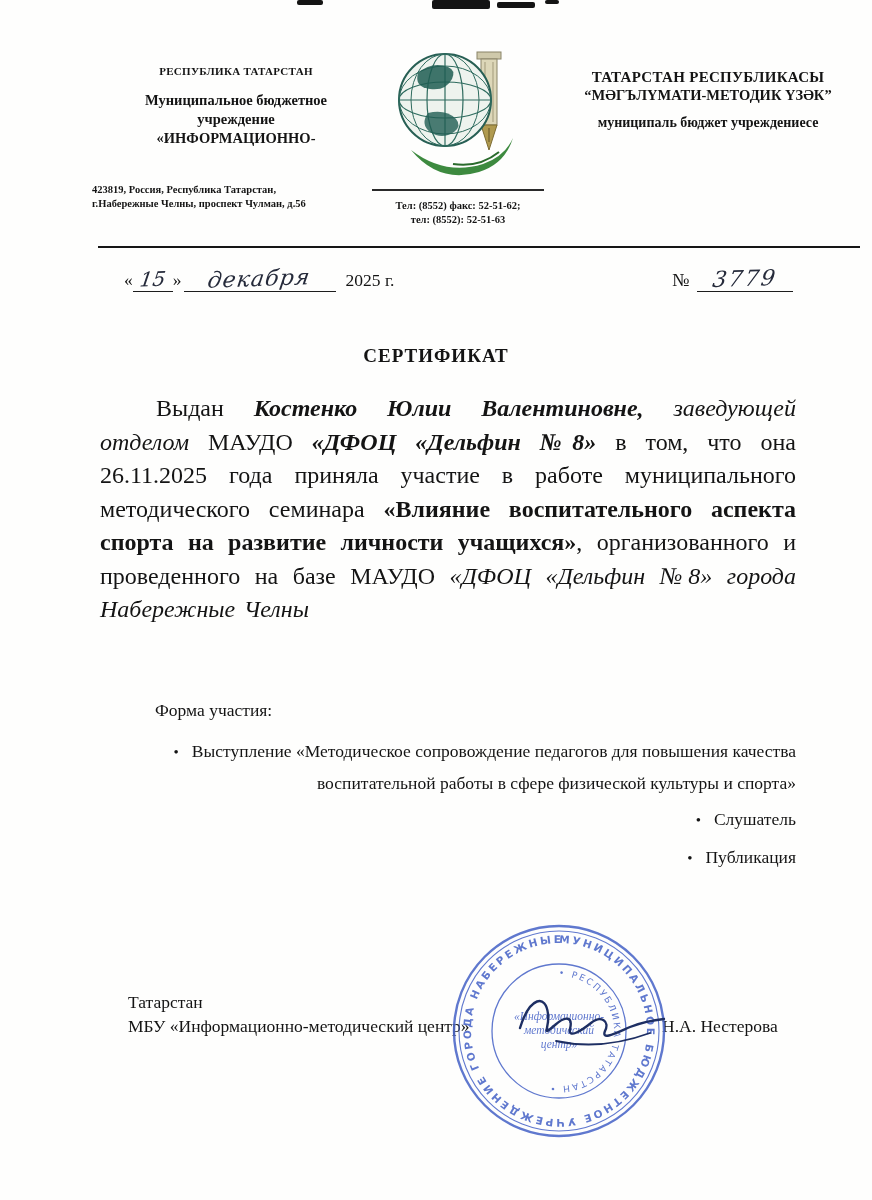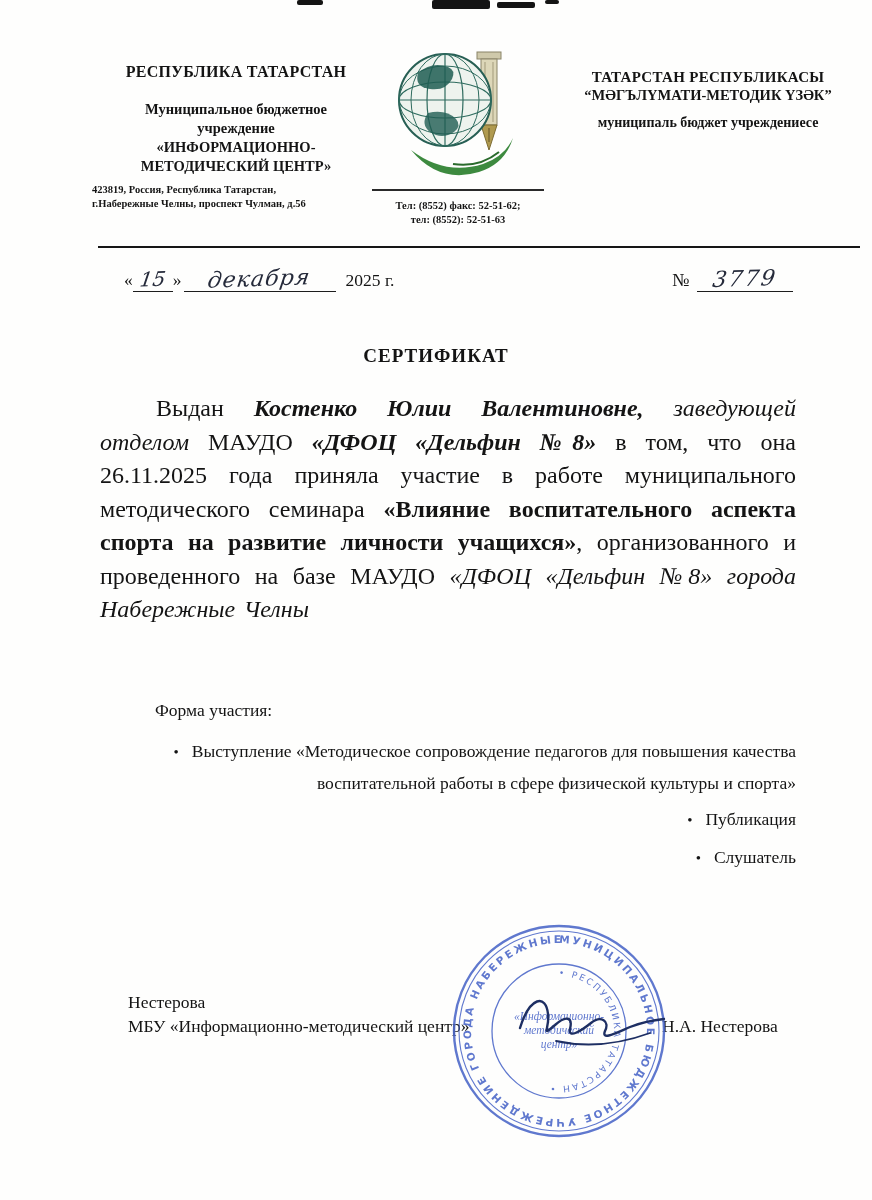--- a/index.html
+++ b/index.html
@@ -7,21 +7,21 @@
     position:relative;width:872px;height:1200px;margin:0 auto;
     background:#fefefd;overflow:hidden;outline:1px solid #e3e3e0;
     font-family:"Liberation Serif", serif;color:#141414;
   }
   .abs{position:absolute;}
   .artifact{position:absolute;background:#141414;border-radius:2px;}
 
   
   .hdr-block{position:absolute;text-align:center;font-weight:bold;}
   .hdr-left{left:100px;top:62px;width:272px;font-size:14.5px;line-height:19px;}
-  .hdr-left .l1{font-size:16px;margin-bottom:19px;letter-spacing:.3px;}
+  .hdr-left .l1{font-size:11px;margin-bottom:10px;letter-spacing:.3px;}
   .hdr-right{left:563px;top:68px;width:290px;font-size:14px;line-height:18px;}
   .hdr-right .l1{font-size:15px;letter-spacing:.3px;}
   .hdr-right .l2{font-size:14.5px;}
   .hdr-right .l3{margin-top:10px;}
   .addr{position:absolute;text-align:left;font-weight:bold;font-size:10.5px;line-height:14px;}
   .addr-left{left:92px;top:183px;width:286px;}
   .addr-right{left:575px;top:193px;width:286px;}
   .logo-box{left:393px;top:38px;width:130px;height:148px;}
   .logo-rule{left:372px;top:189px;width:172px;height:2px;background:#2a2a2a;}
   .phones{left:368px;top:199px;width:180px;text-align:center;font-weight:bold;font-size:10.5px;line-height:14px;}
@@ -74,21 +74,20 @@
   <div class="artifact" style="left:297px;top:0;width:26px;height:5px;"></div>
   <div class="artifact" style="left:432px;top:0;width:58px;height:9px;"></div>
   <div class="artifact" style="left:497px;top:2px;width:38px;height:6px;"></div>
   <div class="artifact" style="left:545px;top:0;width:14px;height:4px;"></div>
 
   <div class="hdr-block hdr-left">
     <div class="l1">РЕСПУБЛИКА ТАТАРСТАН</div>
     <div>Муниципальное бюджетное</div>
     <div>учреждение</div>
     <div>«ИНФОРМАЦИОННО-</div>
-    <div>МЕТОДИЧЕСКИЙ ЦЕНТР»</div>
   </div>
   <div class="addr addr-left">
     <div>423819,  Россия, Республика Татарстан,</div>
     <div>г.Набережные Челны, проспект Чулман,  д.56</div>
   </div>
 
   <div class="abs logo-box">
     <svg viewBox="0 0 130 148" width="130" height="148">
 
       <rect x="84" y="14" width="24" height="7" fill="#cfc9ab" stroke="#8a8468" stroke-width="1"></rect>
@@ -133,26 +132,26 @@
     <span>№</span><span class="slot num-slot"><span class="hand hand-num">3779</span></span>
   </div>
 
   <div class="abs title">СЕРТИФИКАТ</div>
 
   <p class="abs body-par"><span>Выдан </span><b><i>Костенко Юлии Валентиновне,</i></b><i> заведующей отделом </i><span>МАУДО </span><b><i>«ДФОЦ «Дельфин №8»</i></b><span> в том, что она 26.11.2025 года приняла участие в работе муниципального методического семинара </span><b>«Влияние воспитательного аспекта спорта на развитие личности учащихся»</b><span>, организованного и проведенного на базе МАУДО </span><i>«ДФОЦ «Дельфин №8» города Набережные Челны</i></p>
 
   <div class="abs part-label">Форма участия:</div>
   <ul class="abs part-list">
     <li><span class="blt">•</span><span>Выступление «Методическое сопровождение педагогов для повышения качества воспитательной работы в сфере физической культуры и спорта»</span></li>
+    <li><span class="blt">•</span><span>Слушатель</span></li>
     <li><span class="blt">•</span><span>Публикация</span></li>
-    <li><span class="blt">•</span><span>Слушатель</span></li>
   </ul>
 
   <div class="abs footer-left">
-    <div>Нестерова</div>
+    <div>Татарстан</div>
     <div>МБУ «Информационно-методический центр»</div>
   </div>
   <div class="abs signer">Н.А. Нестерова</div>
 
   <svg class="abs stamp" viewBox="0 0 226 226">
     <defs>
       <path id="ring-outer" d="M 113 25 a 88 88 0 1 1 -0.01 0"></path>
       <path id="ring-inner" d="M 113 58 a 55 55 0 1 1 -0.01 0"></path>
     </defs>
     <circle cx="113" cy="113" r="105" fill="none" stroke="#4a66c8" stroke-width="2.4"></circle>

